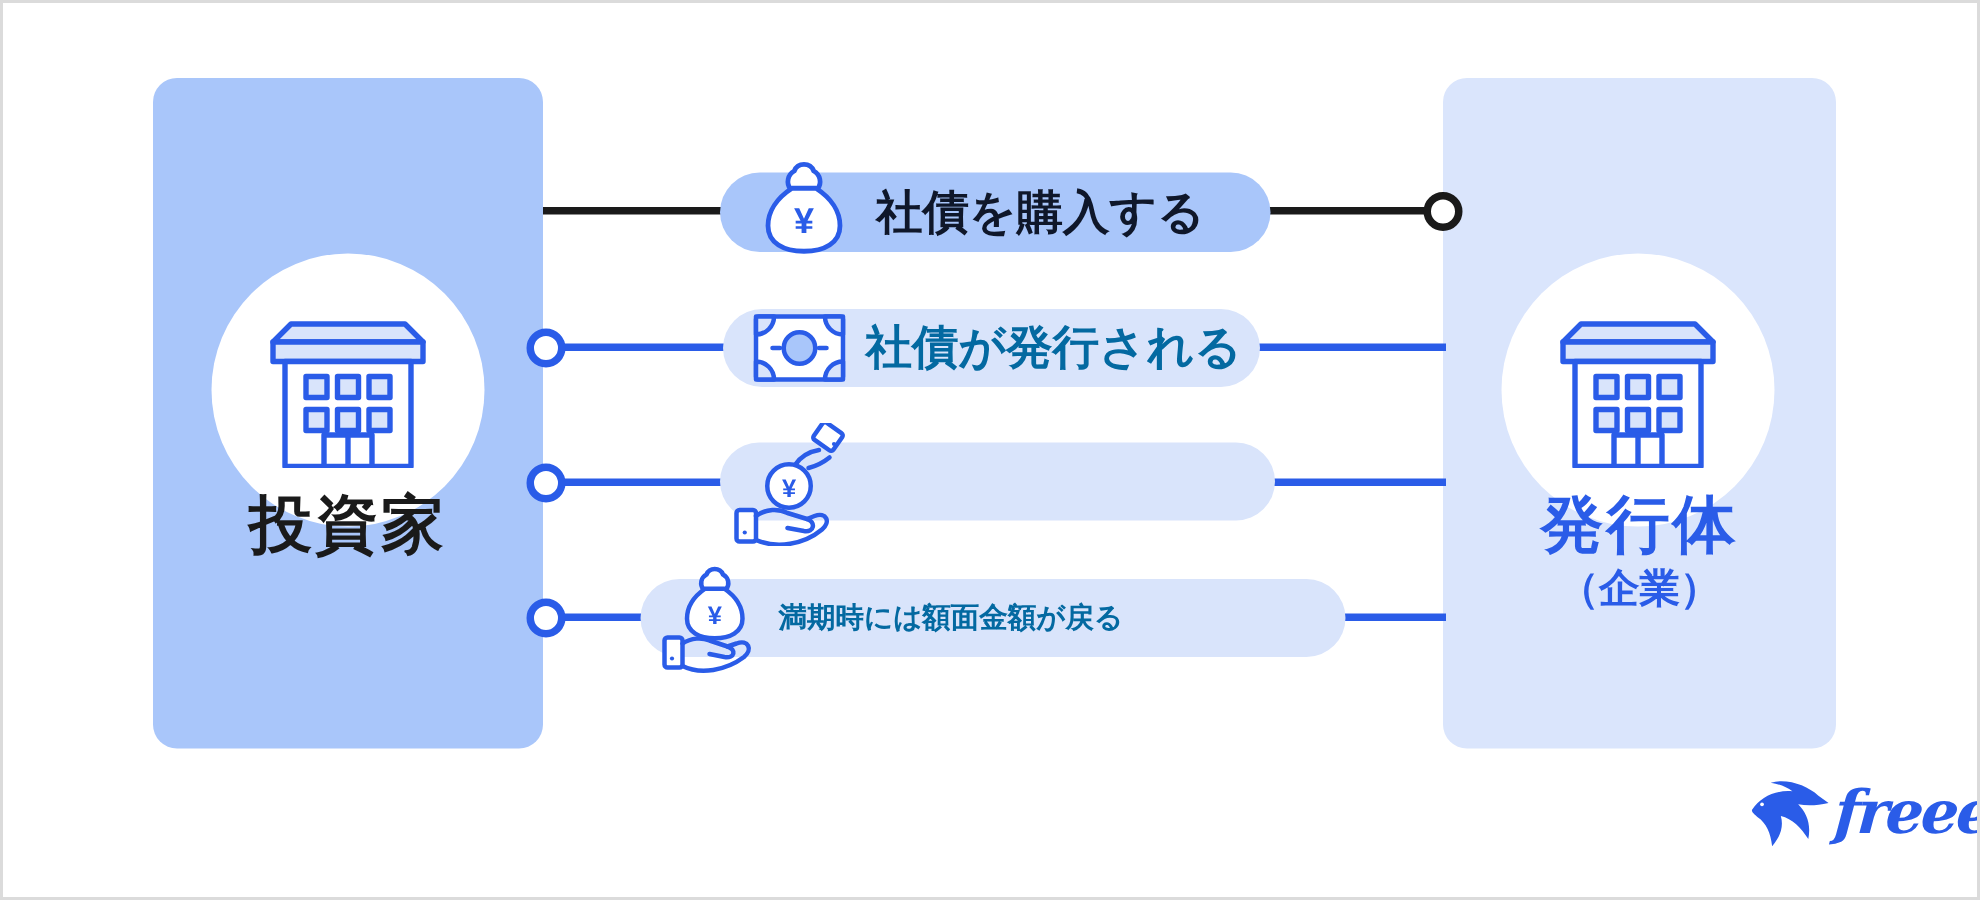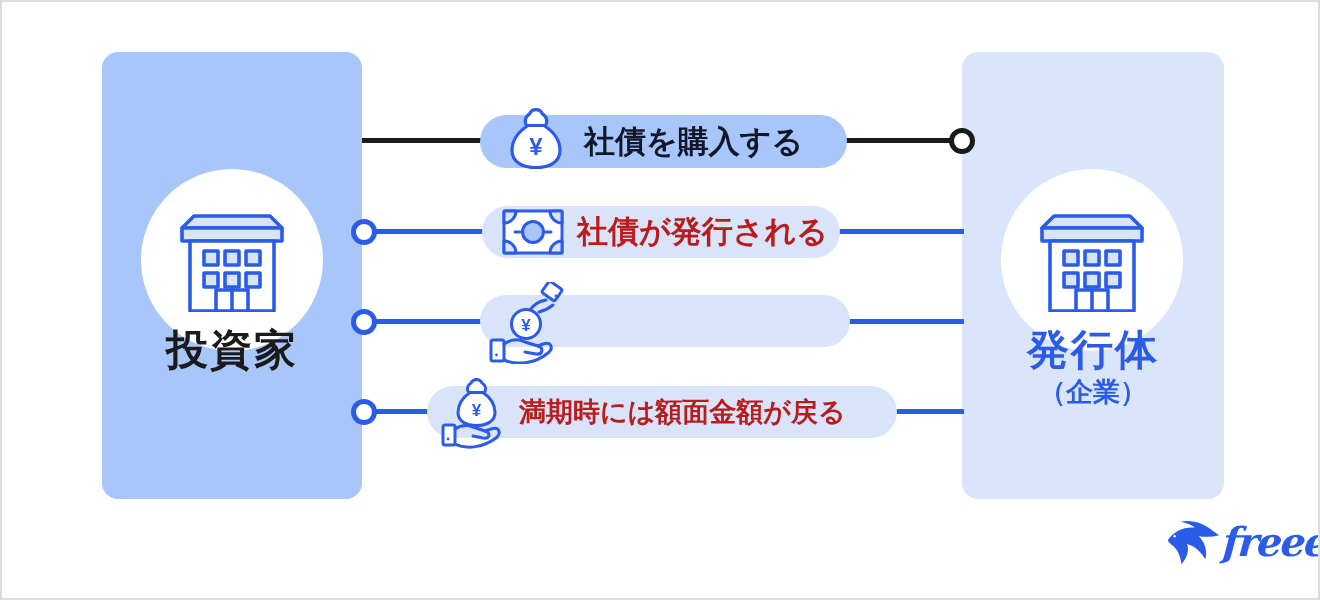--- a/index.html
+++ b/index.html
@@ -39,22 +39,22 @@
   .ring-blue  { border:5px solid #2a5ce8; }
   
   .pill {
     position:absolute; height:52px; border-radius:27px; z-index:3;
     display:flex; align-items:center; white-space:nowrap;
   }
   .pill-dark  { background:#a9c6fa; }
   .pill-light { background:#d9e4fb; }
   .pill-label { font-weight:700; }
   .pill-label.black { color:#0f172a; font-size:31px; }
-  .pill-label.blue  { color:#b91c1c; font-size:31px; }
-  .pill-label.blue.small { font-size:27px;text-align:right; }
+  .pill-label.blue  { color:#0369a1; font-size:31px; }
+  .pill-label.blue.small { font-size:19px;text-align:right; }
   .pill-icon { position:absolute; }
   
   .logo {
     position:absolute; left:1164px; top:516px;
     display:flex; align-items:center; gap:3px;
   }
   .logo-text {
     font-family:"DejaVu Serif","Liberation Serif",serif;
     font-style:italic; font-weight:700; font-size:40px;
     color:#2a5ce8; letter-spacing:-2px; transform:skewX(-4deg);

